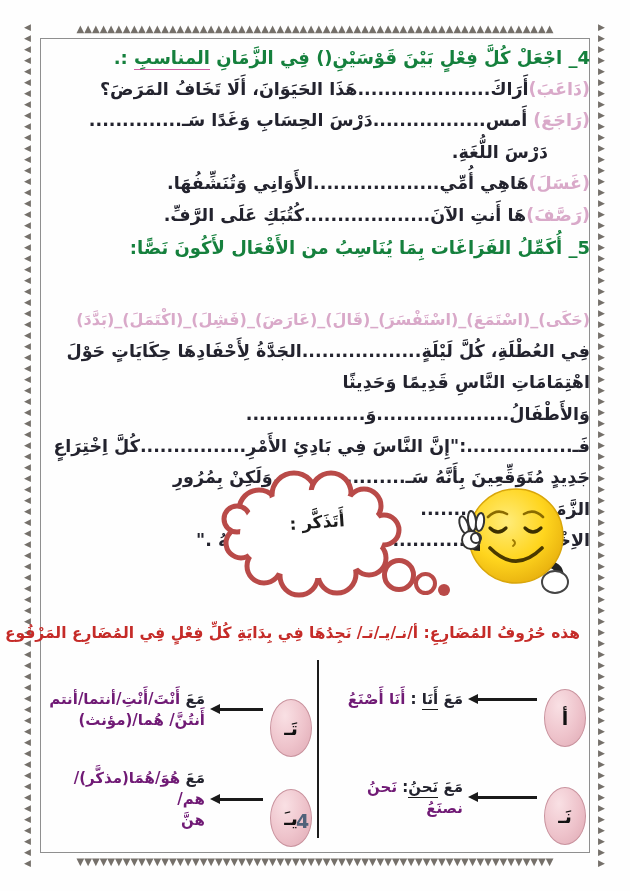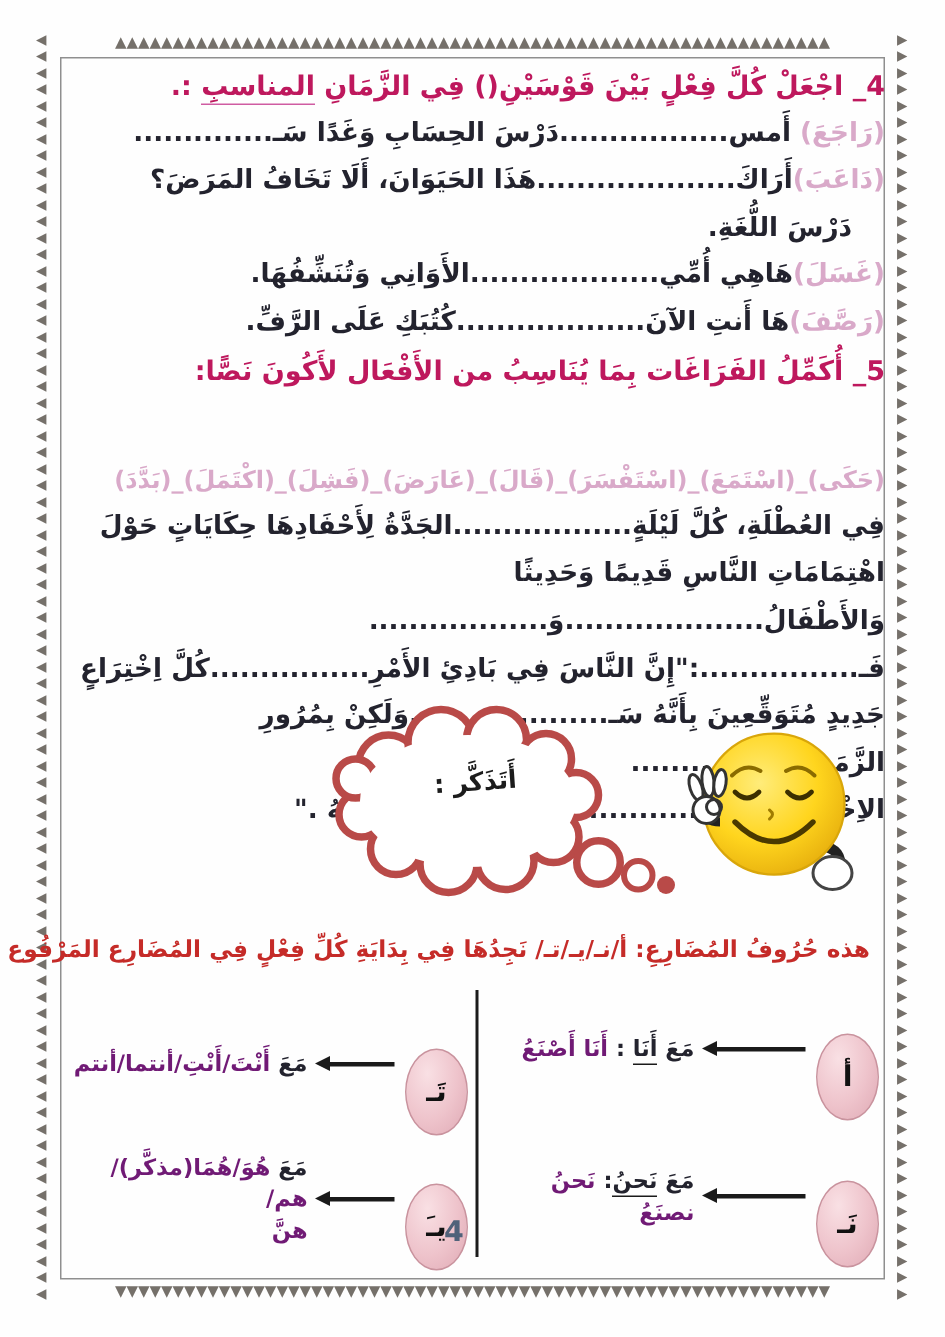--- a/index.html
+++ b/index.html
@@ -10,25 +10,25 @@
   .tri.h{left:24px;right:24px;height:14px;font-size:10px;line-height:13px;text-align:center;letter-spacing:0px;white-space:nowrap;}
   .tri.top{top:22px;}
   .tri.bottom{top:855px;}
   .tri.v{top:22px;bottom:22px;width:13px;font-size:9px;line-height:11px;word-break:break-all;white-space:pre-line;}
   .tri.left{left:24px;}
   .tri.right{right:25px;text-align:right;}
   .inner-frame{position:absolute;left:40px;top:38px;width:548px;height:813px;border:1.4px solid #8f8f8f;}
   
   .text-area{position:absolute;top:42px;right:40px;left:46px;direction:rtl;text-align:right;
              font-weight:bold;font-size:17.5px;line-height:31.6px;color:#23232e;}
-  .h-pink{color:#be185d;font-size:18px;}
+  .h-pink{color:#15803d;font-size:18px;}
   .h-pink .u{border-bottom:1.6px solid #cf5ca2;padding-bottom:1px;}
   .verb{color:#d9a9c9;}
   .bank{color:#d9a9c9;font-size:16px;margin-top:41px;}
-  .indent{padding-right:22px;}
+  .indent{padding-right:42px;}
   
   .reminder{position:absolute;top:466px;left:46px;right:40px;height:150px;}
   .bubble-wrap{position:absolute;left:168px;top:2px;width:200px;height:140px;}
   .bubble-label{position:absolute;left:58px;top:44px;width:90px;text-align:center;direction:rtl;
                 font-weight:bold;font-size:17px;color:#1c1c1c;transform:rotate(-4deg);}
   .tail-c{position:absolute;border-radius:50%;}
   .tc1{left:336px;top:92px;width:24px;height:24px;border:5px solid #b94a48;background:#fff;}
   .tc2{left:368px;top:106px;width:15px;height:15px;border:4px solid #b94a48;background:#fff;}
   .tc3{left:392px;top:118px;width:12px;height:12px;background:#b94a48;}
   .smiley-wrap{position:absolute;left:406px;top:12px;width:124px;height:124px;}
@@ -215,22 +215,22 @@
 ▶
 ▶
 ▶
 ▶
 ▶</div>
   <div class="inner-frame"></div>
 
   <div class="text-area">
     <div class="h-pink"><span>4_ اجْعَلْ كُلَّ فِعْلٍ بَيْنَ قَوْسَيْنِ() فِي الزَّمَانِ </span><span class="u">المناسبِ</span><span> :.</span></div>
 
+    <div><span class="verb">(دَاعَبَ)</span><span>أَرَاكَ....................هَذَا الحَيَوَانَ، أَلَا تَخَافُ المَرَضَ؟</span></div>
     <div><span class="verb">(رَاجَعَ)</span><span> أَمس.................دَرْسَ الحِسَابِ وَغَدًا سَـ..............</span></div>
-    <div><span class="verb">(دَاعَبَ)</span><span>أَرَاكَ....................هَذَا الحَيَوَانَ، أَلَا تَخَافُ المَرَضَ؟</span></div>
     <div class="indent"><span>دَرْسَ اللُّغَةِ.</span></div>
     <div><span class="verb">(غَسَلَ)</span><span>هَاهِي أُمِّي...................الأَوَانِي وَتُنَشِّفُهَا.</span></div>
     <div><span class="verb">(رَصَّفَ)</span><span>هَا أَنتِ الآنَ...................كُتُبَكِ عَلَى الرَّفِّ.</span></div>
 
     <div class="h-pink">5_ أُكَمِّلُ الفَرَاغَات بِمَا يُنَاسِبُ من الأَفْعَال لأَكُونَ نَصًّا:</div>
     <div class="bank">(حَكَى)_(اسْتَمَعَ)_(اسْتَفْسَرَ)_(قَالَ)_(عَارَضَ)_(فَشِلَ)_(اكْتَمَلَ)_(بَدَّدَ)</div>
     <div>فِي العُطْلَةِ، كُلَّ لَيْلَةٍ..................الجَدَّةُ لِأَحْفَادِهَا حِكَايَاتٍ حَوْلَ</div>
     <div>اهْتِمَامَاتِ النَّاسِ قَدِيمًا وَحَدِيثًا وَالأَطْفَالُ....................وَ..................</div>
     <div>فَـ................:"إِنَّ النَّاسَ فِي بَادِئِ الأَمْرِ................كُلَّ اِخْتِرَاعٍ</div>
     <div>جَدِيدٍ مُتَوَقِّعِينَ بِأَنَّهُ سَـ....................وَلَكِنْ بِمُرُورِ الزَّمَنِ..................</div>
@@ -302,21 +302,21 @@
 
   <div class="cell cell-alef">
     <span class="oval">أ</span>
     <span class="arrow long"></span>
     <span class="ctext"><span>مَعَ </span><span class="pu">أَنَا</span><span> : </span><span class="blue">أَنَا أَصْنَعُ</span></span>
   </div>
 
   <div class="cell cell-ta">
     <span class="oval">تَـ</span>
     <span class="arrow short"></span>
-    <span class="ctext"><span>مَعَ </span><span class="blue">أَنْتَ/أَنْتِ/أنتما/أنتم</span><br></span>
+    <span class="ctext"><span>مَعَ </span><span class="blue">أَنْتَ/أَنْتِ/أنتما/أنتم</span><br><span class="blue">أَنتُنَّ/ هُما/(مؤنث)</span></span>
   </div>
 
   <div class="cell cell-noon">
     <span class="oval">نَـ</span>
     <span class="arrow long"></span>
     <span class="ctext"><span>مَعَ </span><span class="pu">نَحنُ</span><span>: </span><span class="blue">نَحنُ نصنَعُ</span></span>
   </div>
 
   <div class="cell cell-ya">
     <span class="oval">يـَ</span>

